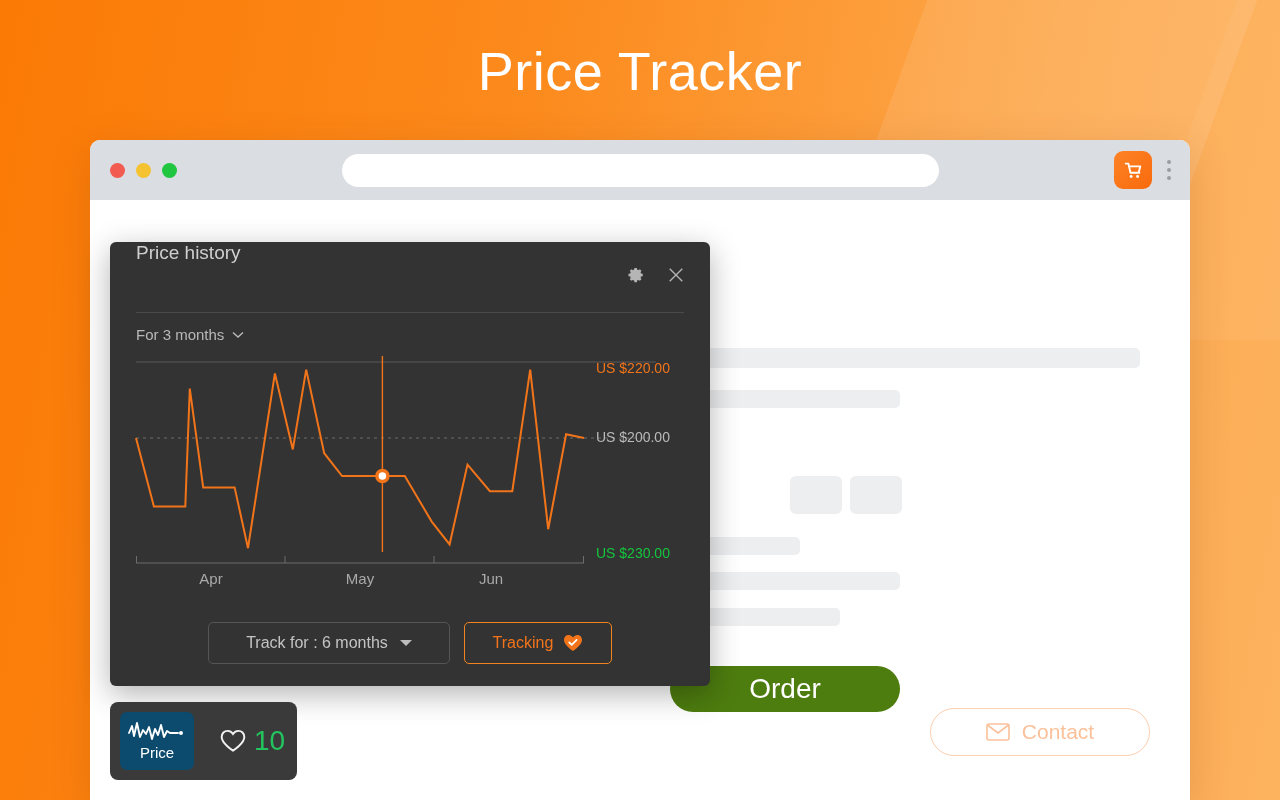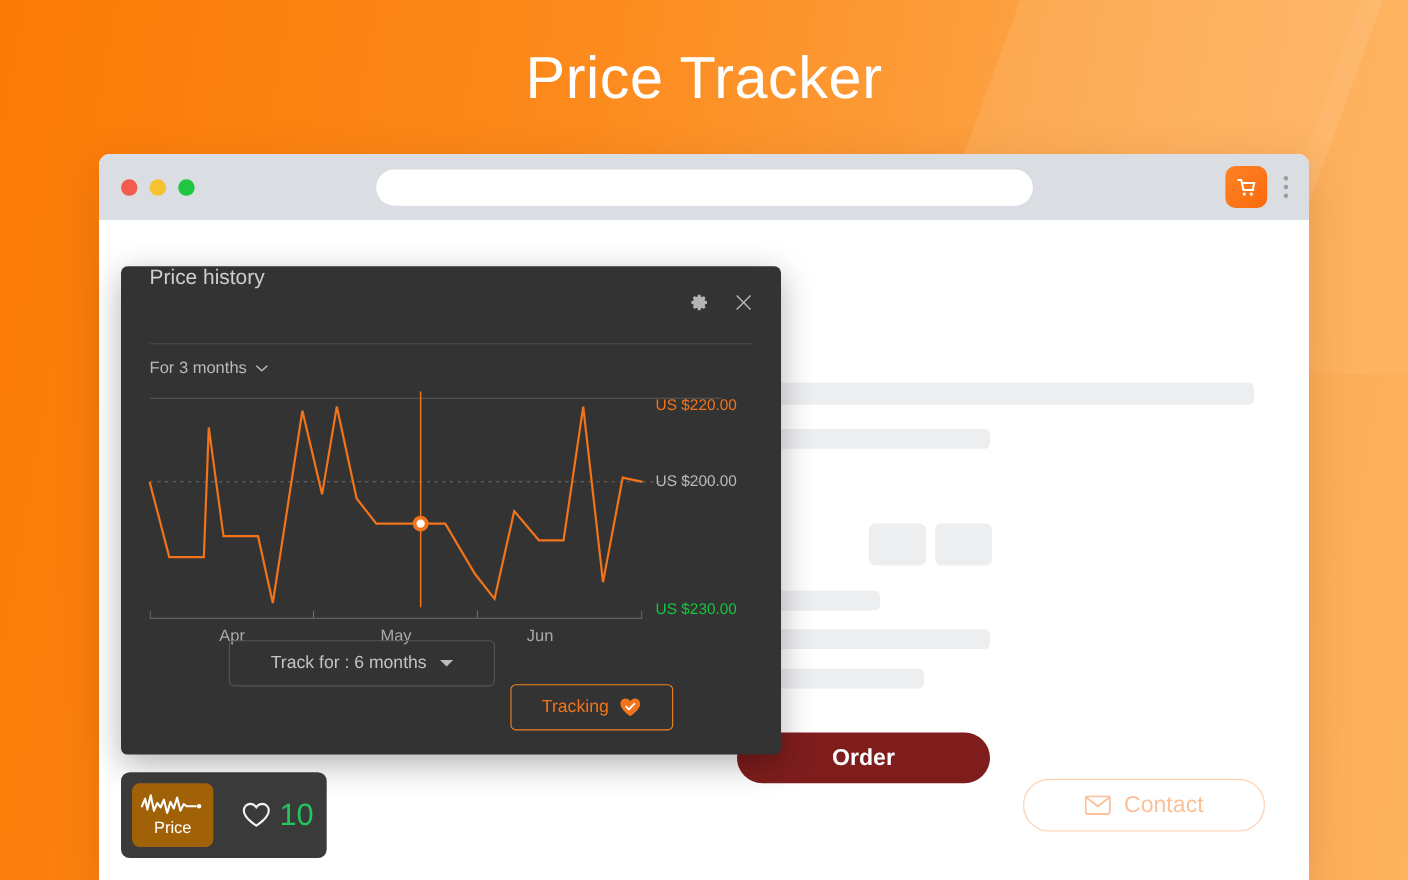--- a/index.html
+++ b/index.html
@@ -85,23 +85,23 @@
   }
   .sq { position: absolute; background: #edeef0; border-radius: 6px; width: 52px; height: 38px; }
   .q1 { left: 700px; top: 276px; }
   .q2 { left: 760px; top: 276px; }
   .s3 { left: 520px; top: 337px; width: 190px; height: 18px; }
   .s4 { left: 520px; top: 372px; width: 290px; height: 18px; }
   .s5 { left: 520px; top: 408px; width: 230px; height: 18px; }
   .btn-order {
     position: absolute; left: 580px; top: 466px;
     width: 230px; height: 46px; border-radius: 23px;
-    background: #7f1d1d;
-    color: #ffffff; font-size: 21px;
-    display: flex; align-items: center; justify-content: center; font-weight: bold;
+    background: #4d7c0f;
+    color: #ffffff; font-size: 28px;
+    display: flex; align-items: center; justify-content: center;
   }
   .btn-contact {
     position: absolute; left: 840px; top: 464px;
     width: 220px; height: 48px; border-radius: 24px;
     border: 1.5px solid #fbcfb0; background: #fff;
     color: #fbc19a; font-size: 21px;
     display: flex; align-items: center; justify-content: center; gap: 12px; margin-top: 44px;
   }
 
   
@@ -161,34 +161,34 @@
   .track-btn {
     width: 242px; height: 42px; border-radius: 5px;
     border: 1px solid #555; background: transparent;
     color: #c4c4c4; font-size: 16px;
     display: flex; align-items: center; justify-content: center; gap: 12px;
   }
   .tracking-btn {
     width: 148px; height: 42px; border-radius: 5px;
     border: 1px solid #f2841f; background: transparent;
     color: #f2741a; font-size: 16px;
-    display: flex; align-items: center; justify-content: center; gap: 10px; margin-top: 40px;
+    display: flex; align-items: center; justify-content: center; gap: 10px;
   }
   .caret { width: 0; height: 0; border-left: 6px solid transparent; border-right: 6px solid transparent; border-top: 6px solid #bdbdbd; }
 
   
   .widget {
     position: absolute; left: 110px; top: 702px;
     width: 187px; height: 78px;
     background: #3a3a3a; border-radius: 8px;
     display: flex; align-items: center;
   }
   .price-tile {
     width: 74px; height: 58px; margin-left: 10px;
-    background: #a16207; border-radius: 7px;
+    background: #0c4a6e; border-radius: 7px;
     display: flex; flex-direction: column; align-items: center; justify-content: center;
   }
   .price-tile-label { color: #fff; font-size: 15px; margin-top: 1px; }
   .fav { display: flex; align-items: center; gap: 8px; margin-left: 26px; color: #22c55e; font-size: 28px; }
 </style>
 </head>
 <body>
 
 <div class="band b1"></div>
 <div class="band b2"></div>

